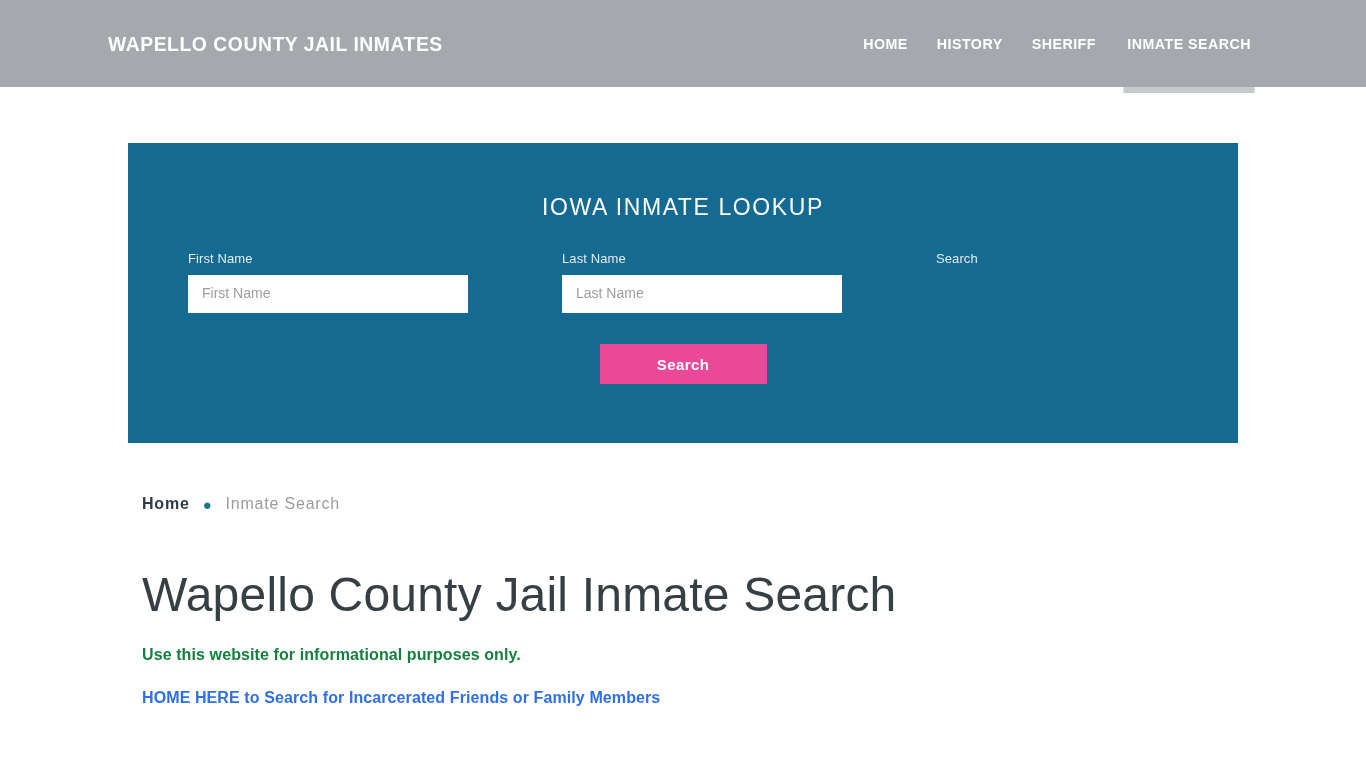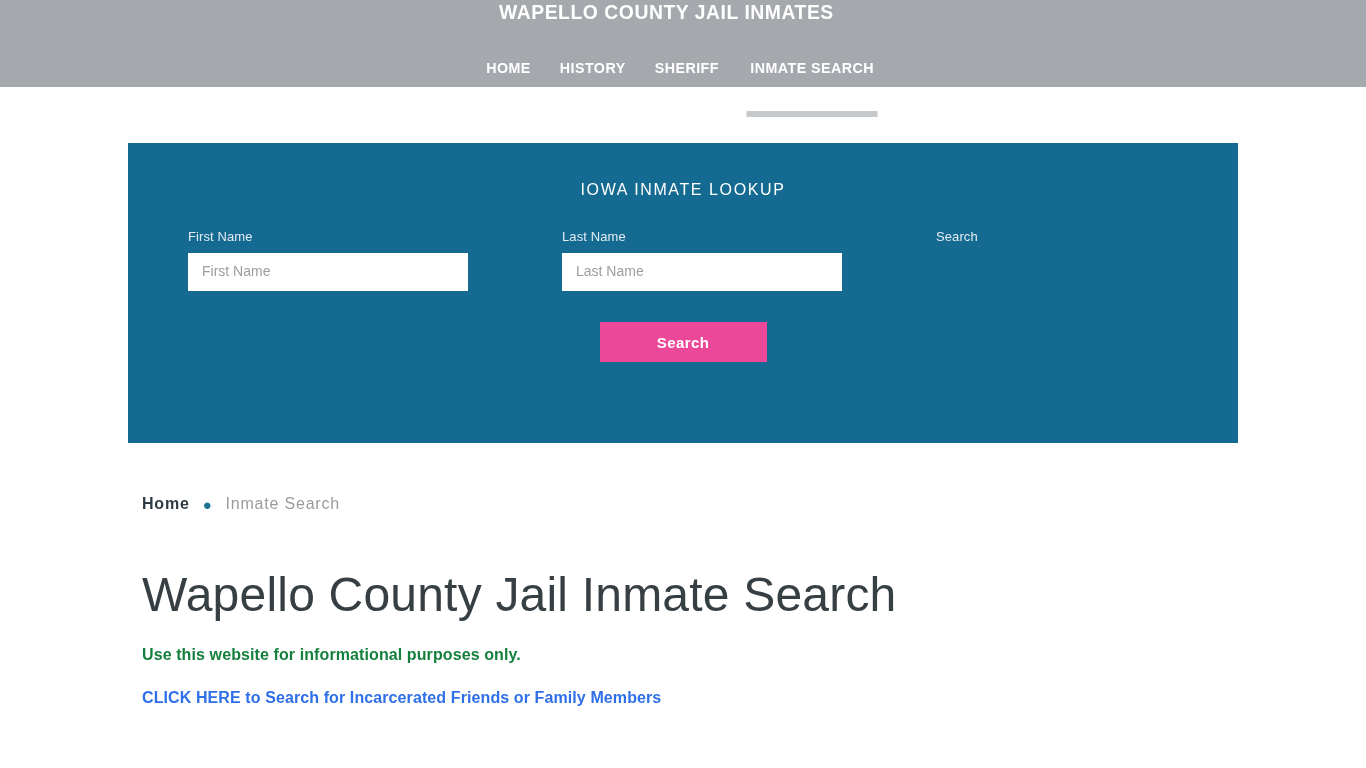--- a/index.html
+++ b/index.html
@@ -19,21 +19,20 @@
   
   .site-header {
     position: relative;
     height: 87px;
     background: #a5a9ad;
     display: flex;
     align-items: center;
     justify-content: space-between;
     padding: 0 112px 0 108px;
     box-sizing: border-box;
-    flex-direction: column;
   }
   .brand {
     color: #ffffff;
     font-family: "Liberation Sans Narrow", "Liberation Sans", sans-serif;
     font-size: 21px;
     font-weight: bold;
     letter-spacing: 0.6px;
     white-space: nowrap;
     text-decoration: none;
     transform: scaleX(0.92);
@@ -74,25 +73,25 @@
     position: absolute;
     left: 128px;
     top: 143px;
     width: 1110px;
     height: 300px;
     background: #156a91;
     box-sizing: border-box;
   }
   .lookup-title {
     margin: 0;
-    padding-top: 38px;
+    padding-top: 51px;
     text-align: center;
     color: #ffffff;
     font-family: "Liberation Sans Narrow", "Liberation Sans", sans-serif;
-    font-size: 16px;
+    font-size: 23px;
     font-weight: normal;
     letter-spacing: 1.6px;
   }
   .field-row {
     display: flex;
     gap: 94px;
     padding: 30px 60px 0 60px;
     box-sizing: border-box;
   }
   .field {
@@ -248,15 +247,15 @@
     <a class="crumb-home" href="#">Home</a>
     <span class="crumb-sep">●</span>
     <span class="crumb-current">Inmate Search</span>
   </div>
 
   <h1 class="page-title">Wapello County Jail Inmate Search</h1>
 
   <p class="body-text">Use this website for informational purposes only.</p>
 
 
-  <a class="cta-link" href="#">CLICK HERE to Search for Incarcerated Friends or Family Members</a>
+  <a class="cta-link" href="#">HOME HERE to Search for Incarcerated Friends or Family Members</a>
 
 </main>
 
 </body></html>

